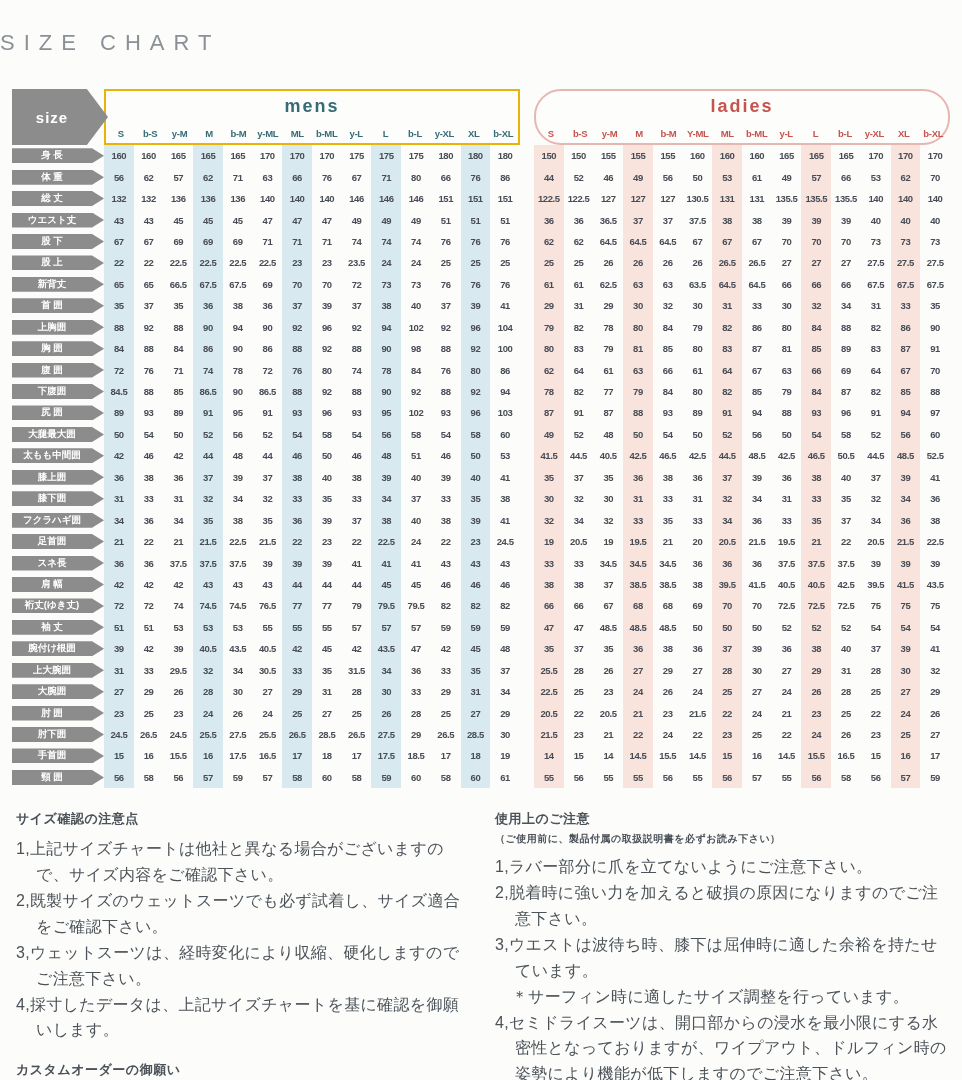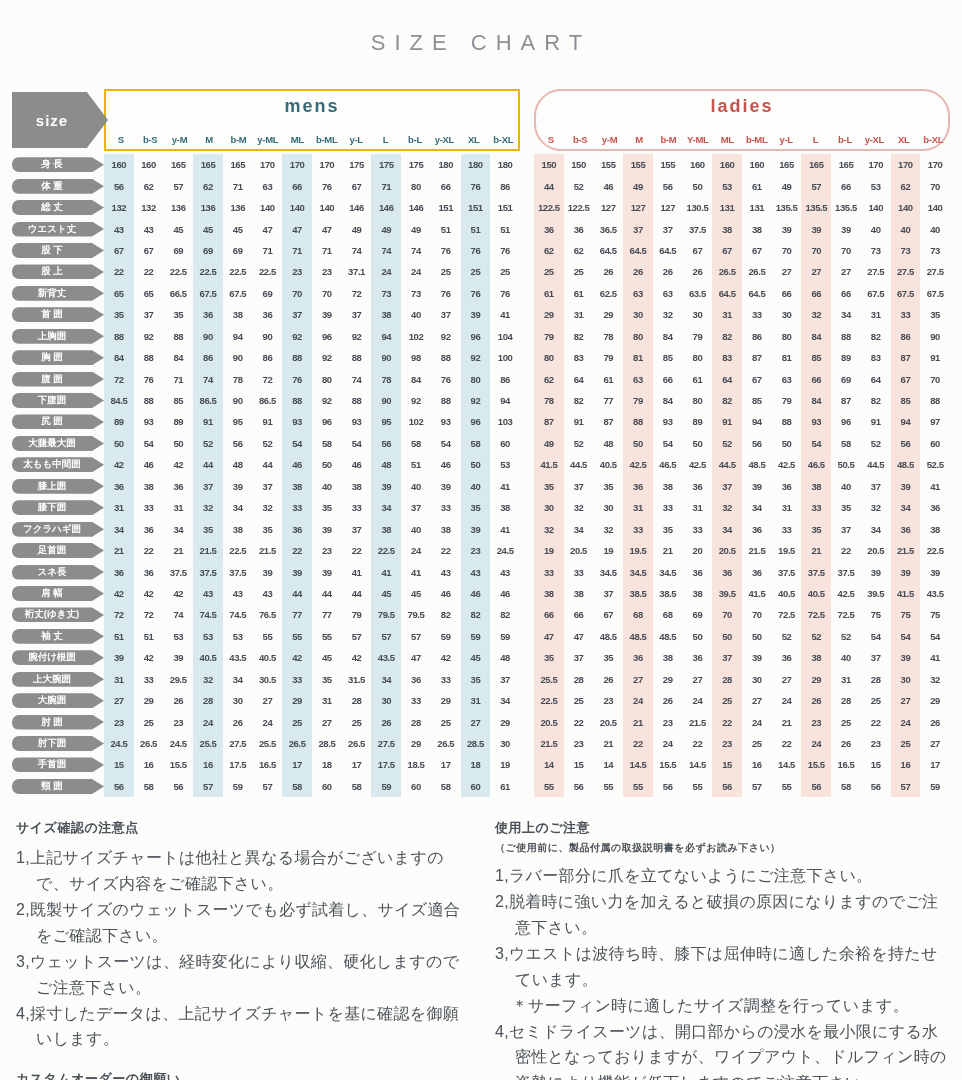--- a/index.html
+++ b/index.html
@@ -1,33 +1,33 @@
 <!DOCTYPE html>
 <html><head>
 <meta charset="utf-8">
 <style>
   * { margin:0; padding:0; box-sizing:border-box; }
   html,body { background:#ffffff; }
   body { width:962px; height:1080px; font-family:"Liberation Sans","DejaVu Sans",sans-serif; }
   .page { width:962px; height:1080px; background:#fcfcfa; overflow:hidden; }
 
   .title {
-    text-align:center; margin-top:30px;
+    text-align:left; margin-top:30px;
     font-size:22px; font-weight:500; letter-spacing:9px;
     color:#8b9097;
   }
 
   .chart { margin:33px 12px 0 12px; }
   .hgrid, .trow {
     display:grid;
     grid-template-columns:92px repeat(14,1fr) 14px repeat(14,1fr);
   }
 
   
-  .hgrid { height:62px; }
+  .hgrid { height:53px; }
   .size-arrow {
     grid-column:1; align-self:center;
     height:56px; width:96px;
     background:#8c8c8c; color:#ffffff;
     clip-path:polygon(0 0,78% 0,100% 50%,78% 100%,0 100%);
     display:flex; align-items:center; justify-content:center;
     padding-right:16px; font-size:15px; font-weight:bold; letter-spacing:1px;
   }
   .group-box {
     grid-column:2 / span 14; background:#fdfdfc;
@@ -44,21 +44,21 @@
 
   
   #rows { margin-top:3px; }
   .trow { height:21.45px; align-items:center; }
   .rlabel-wrap { grid-column:1; height:100%; display:flex; align-items:center; }
   .rlabel {
     height:15px; width:94px;
     background:#8c8c8c; color:#ffffff;
     clip-path:polygon(0 0,87% 0,100% 50%,87% 100%,0 100%);
     display:flex; align-items:center; justify-content:center;
-    padding-right:12px; font-size:9.5px; font-weight:bold; white-space:pre;border-radius:7px;
+    padding-right:12px; font-size:9.5px; font-weight:bold; white-space:pre;
   }
   .cell {
     height:100%; display:flex; align-items:center; justify-content:center;
     font-size:9.5px; font-weight:bold; color:#474c55; letter-spacing:-0.4px;
   }
   .cell.hlm { background:#d9e9f0; }
   .cell.hll { background:#f8e3dd; }
   .gapcell { height:100%; }
 
   
@@ -301,21 +301,21 @@
             <div class="rlabel">股 上</div>
           </div>
           <div class="cell hlm">22</div>
           <div class="cell">22</div>
           <div class="cell">22.5</div>
           <div class="cell hlm">22.5</div>
           <div class="cell">22.5</div>
           <div class="cell">22.5</div>
           <div class="cell hlm">23</div>
           <div class="cell">23</div>
-          <div class="cell">37.1</div>
+          <div class="cell">23.5</div>
           <div class="cell hlm">24</div>
           <div class="cell">24</div>
           <div class="cell">25</div>
           <div class="cell hlm">25</div>
           <div class="cell">25</div>
           <div class="gapcell"></div>
           <div class="cell hll">25</div>
           <div class="cell">25</div>
           <div class="cell">26</div>
           <div class="cell hll">26</div>

